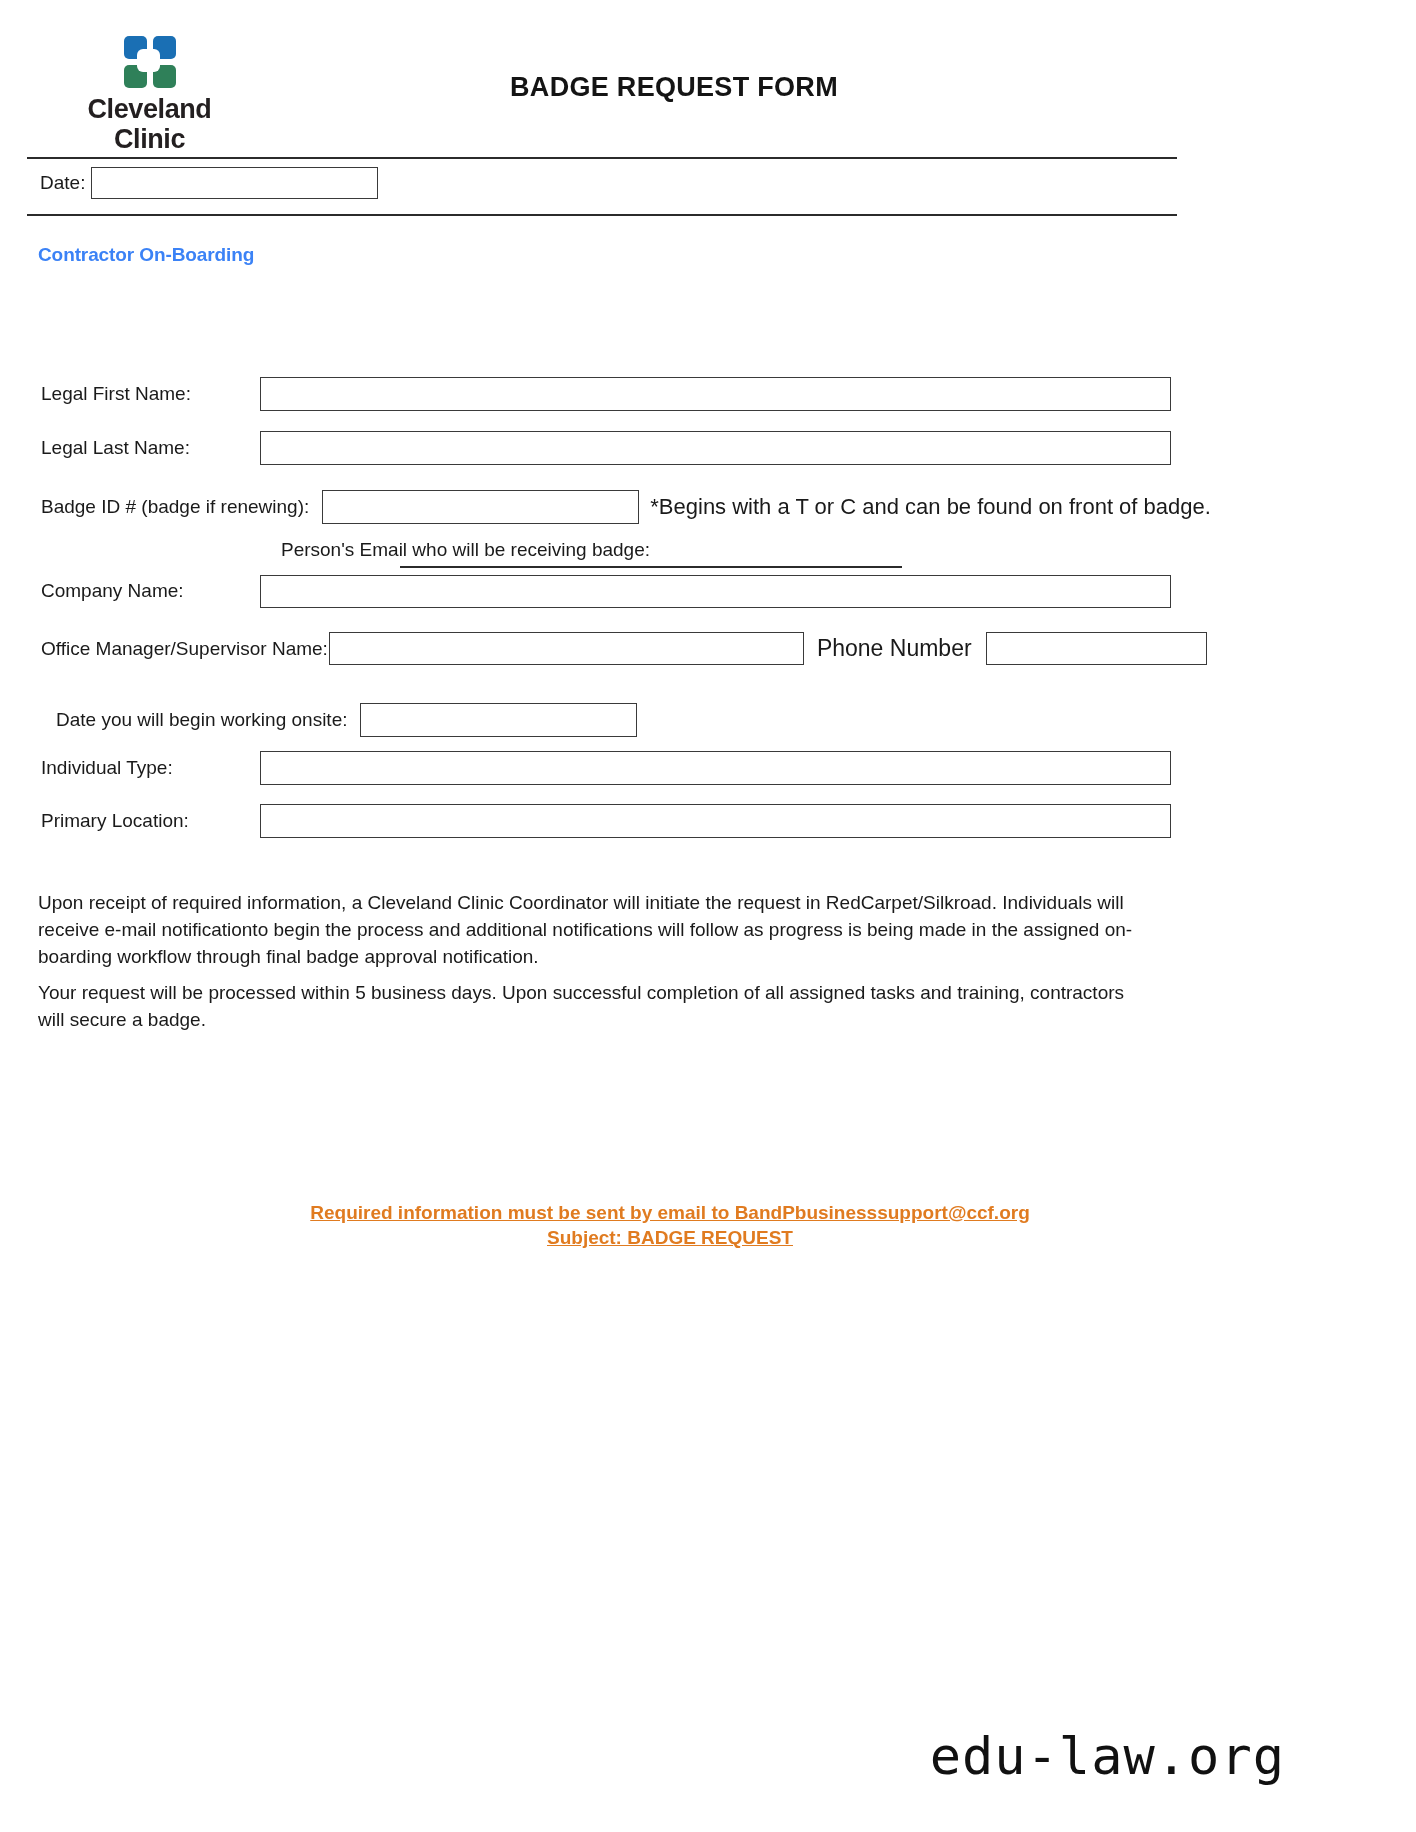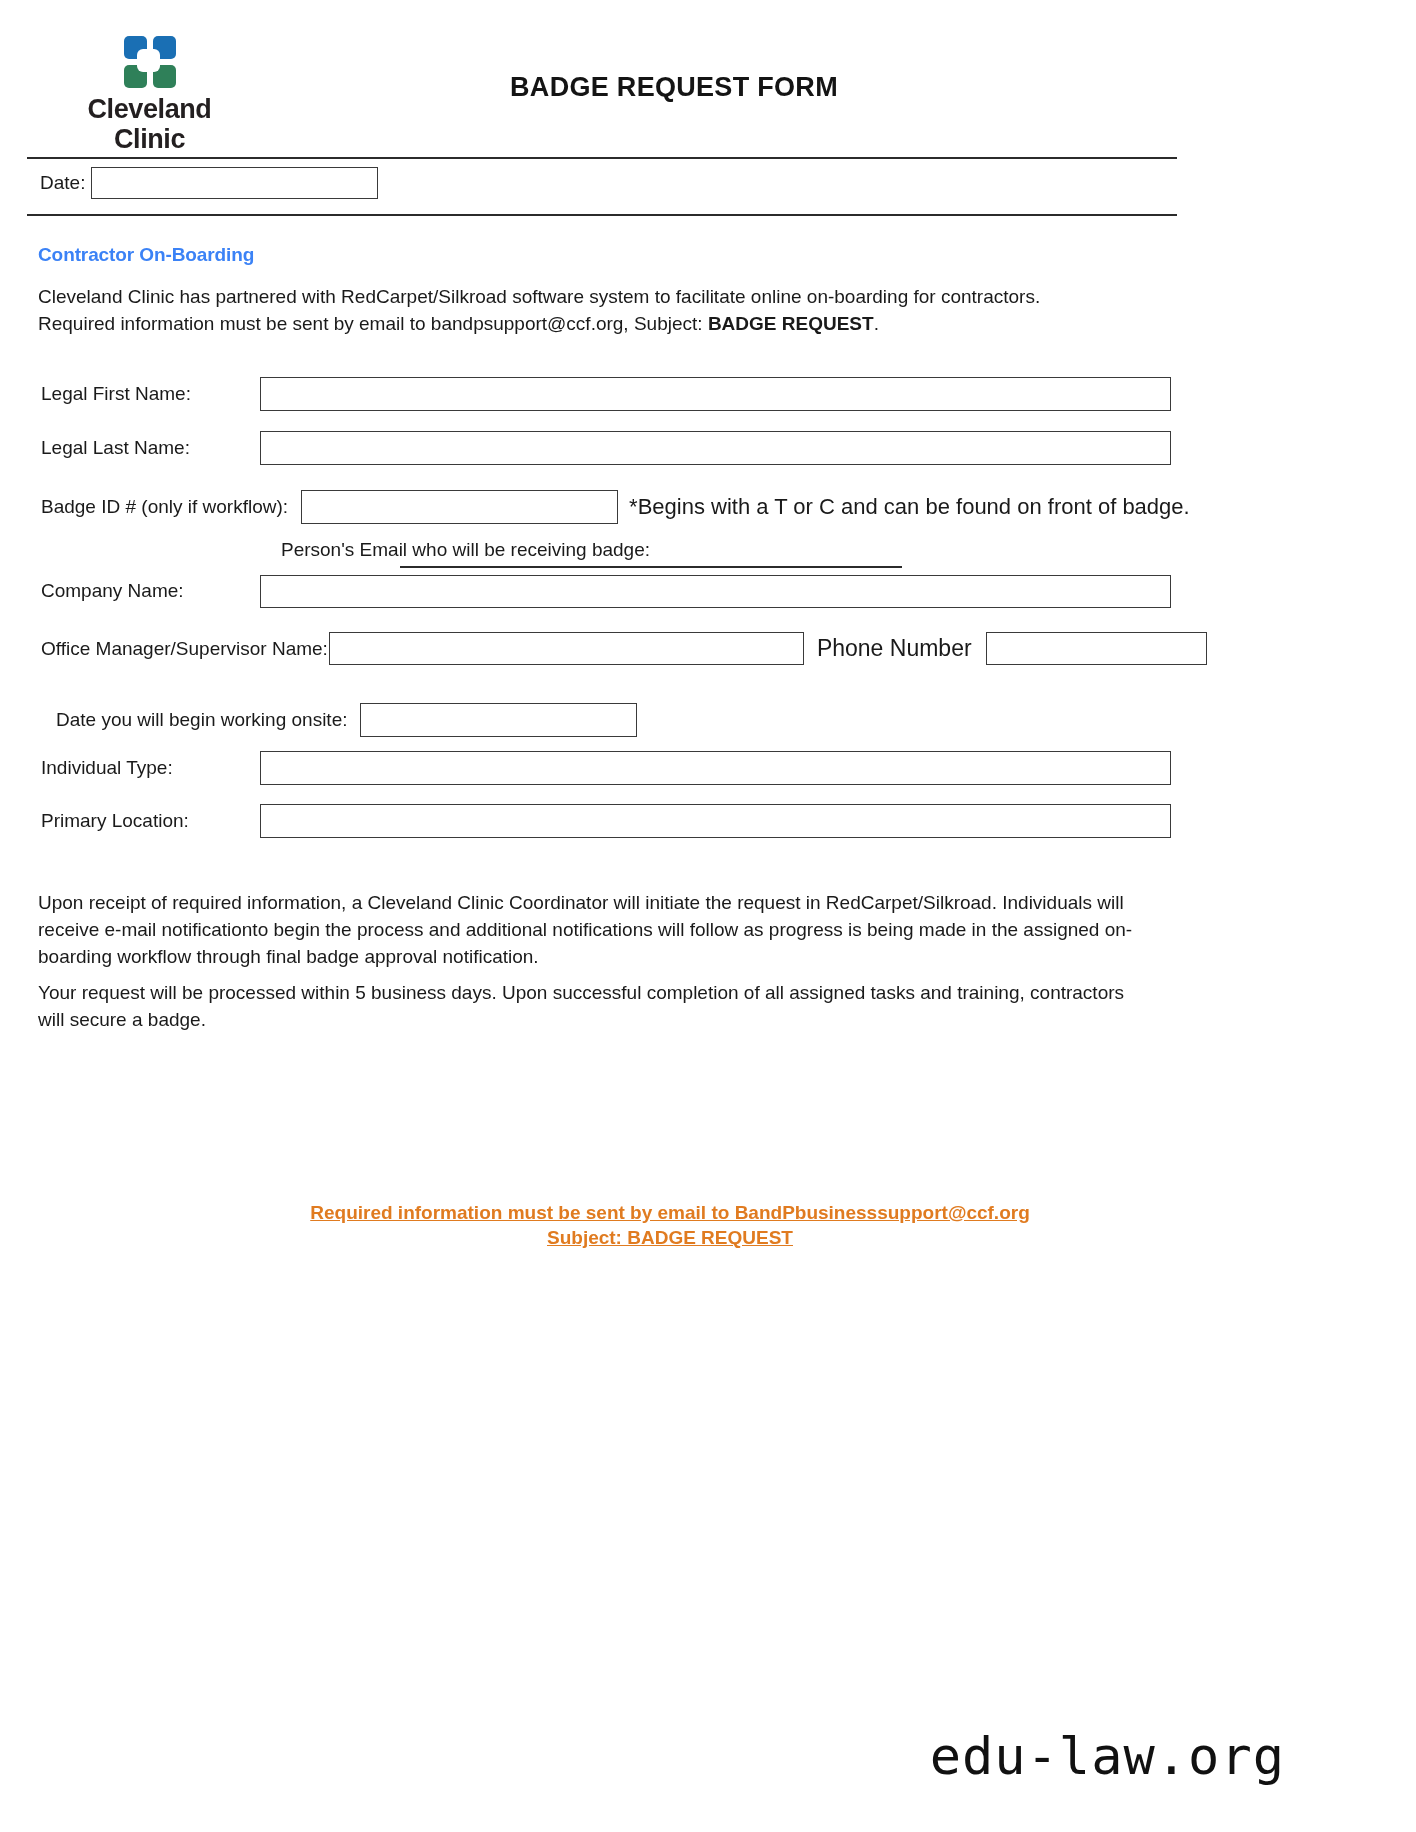--- a/index.html
+++ b/index.html
@@ -246,36 +246,33 @@
   <div class="rule rule-top"></div>
   <div class="rule rule-bottom"></div>
 
   <div class="date-row">
     <span class="date-label">Date:</span>
     <div class="box date-box"></div>
   </div>
 
   <div class="section-heading">Contractor On-Boarding</div>
 
-  <div class="intro">
-    <span>Cleveland Clinic has partnered with RedCarpet/Silkroad software system to facilitate online on-boarding for contractors. Required information must be sent by email to bandpsupport@ccf.org, Subject: </span><b>BADGE REQUEST</b><span>.</span>
-  </div>
 
   <div class="field f-first">
     <span class="field-label">Legal First Name:</span>
     <div class="box"></div>
   </div>
 
   <div class="field f-last">
     <span class="field-label">Legal Last Name:</span>
     <div class="box"></div>
   </div>
 
   <div class="field f-badge">
-    <span class="field-label">Badge ID # (only if workflow):</span>
+    <span class="field-label">Badge ID # (badge if renewing):</span>
     <div class="box"></div>
     <span class="note">*Begins with a T or C and can be found on front of badge.</span>
   </div>
 
   <div class="field f-email">
     <span class="field-label">Person's Email who will be receiving badge:</span>
     <div class="underline"></div>
   </div>
 
   <div class="field f-company">

